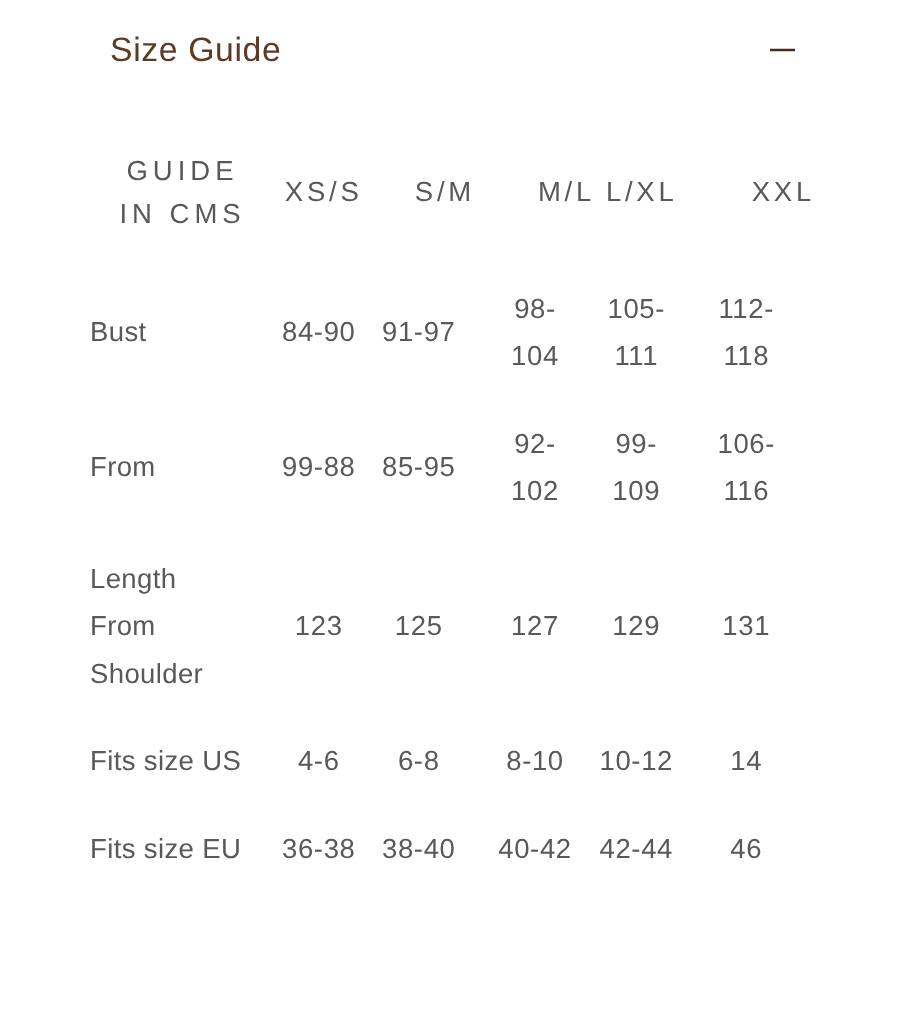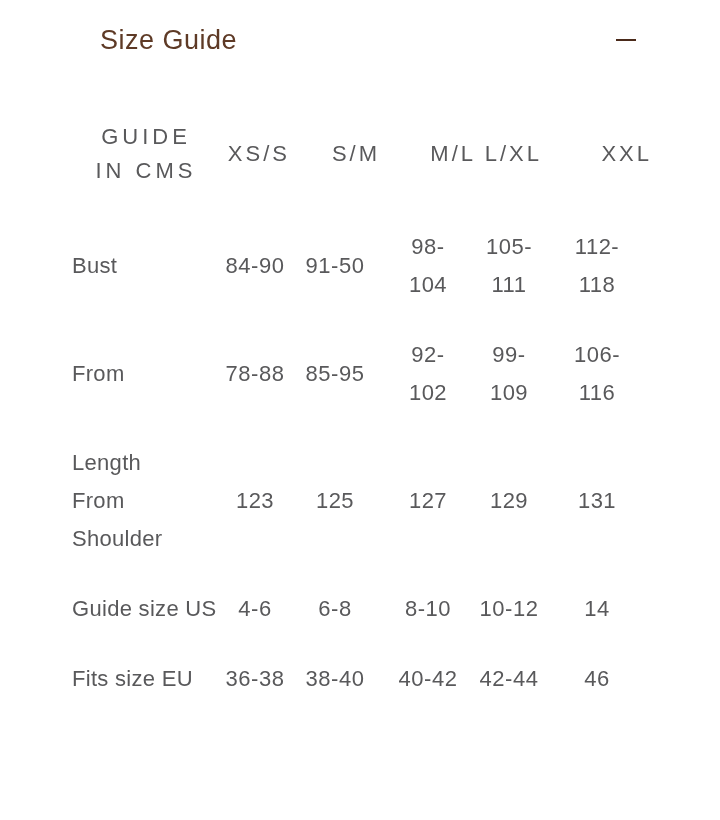--- a/index.html
+++ b/index.html
@@ -19,21 +19,21 @@
   }
   .panel-header {
     display: flex;
     justify-content: space-between;
     align-items: center;
     margin: 22px 84px 0 88px;
     height: 36px;
     cursor: pointer;
   }
   .panel-title {
-    margin: 12px;
+    margin: 0;
     font-size: 27px;
     font-weight: 400;
     letter-spacing: 0.5px;
     color: #5e3a26;
     line-height: 36px;
   }
   .collapse-btn {
     background: none;
     border: none;
     padding: 0;
@@ -126,51 +126,51 @@
         <th>S/M</th>
         <th>M/L</th>
         <th>L/XL</th>
         <th>XXL</th>
       </tr>
     </thead>
     <tbody>
       <tr>
         <th>Bust</th>
         <td>84-90</td>
-        <td>91-50</td>
+        <td>91-97</td>
         <td>98-
 104</td>
         <td>105-
 111</td>
         <td>112-
 118</td>
       </tr>
       <tr>
         <th>From</th>
-        <td>78-88</td>
+        <td>99-88</td>
         <td>85-95</td>
         <td>92-
 102</td>
         <td>99-
 109</td>
         <td>106-
 116</td>
       </tr>
       <tr>
         <th>Length
 From
 Shoulder</th>
         <td>123</td>
         <td>125</td>
         <td>127</td>
         <td>129</td>
         <td>131</td>
       </tr>
       <tr>
-        <th>Guide size US</th>
+        <th>Fits size US</th>
         <td>4-6</td>
         <td>6-8</td>
         <td>8-10</td>
         <td>10-12</td>
         <td>14</td>
       </tr>
       <tr>
         <th>Fits size EU</th>
         <td>36-38</td>
         <td>38-40</td>

